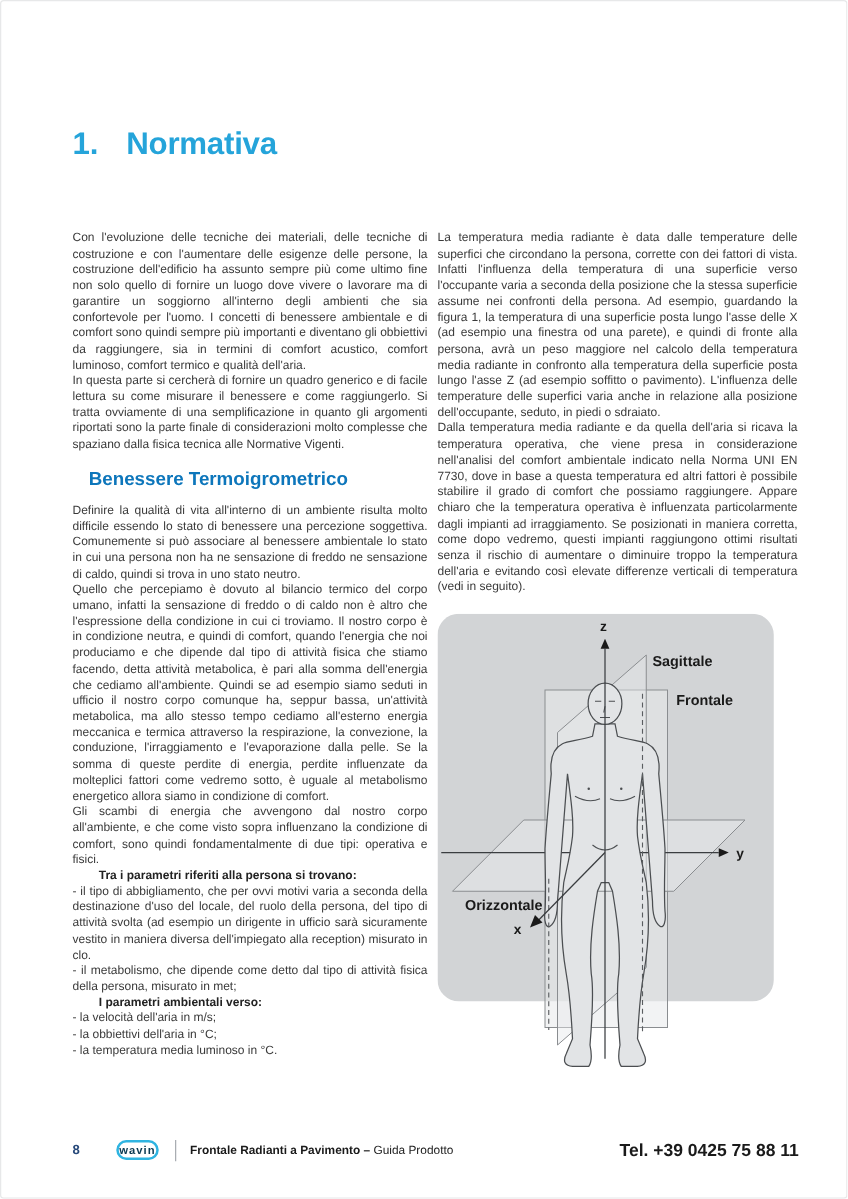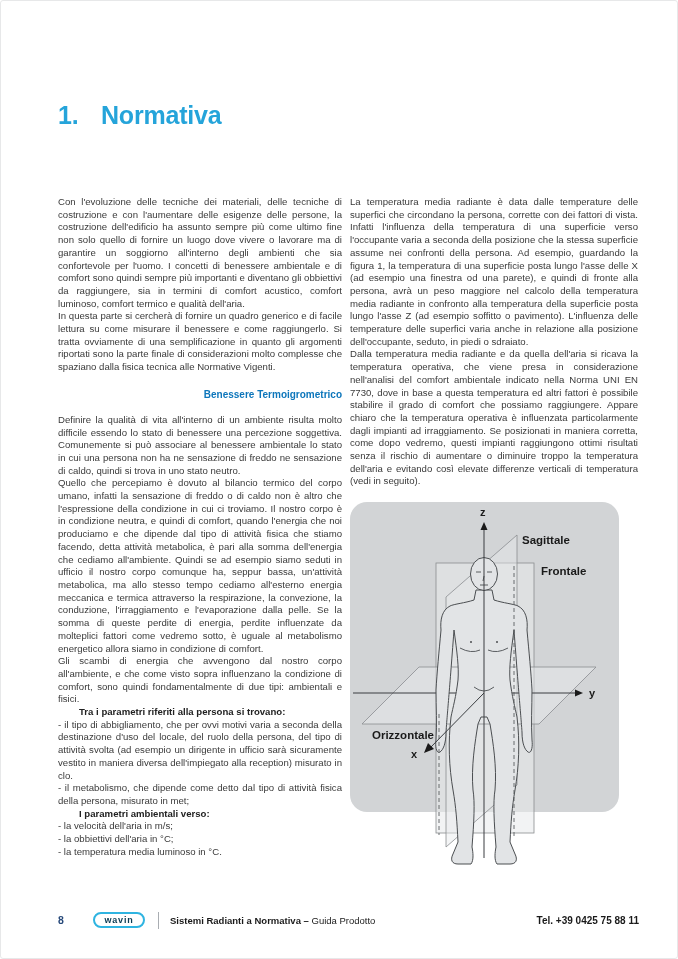--- a/index.html
+++ b/index.html
@@ -18,76 +18,76 @@
   .title-block {
     position:absolute; left:57px; top:97px; width:560px;
     display:flex;
     color:#25a4da;
     font-weight:bold;
     font-size:25px; line-height:34px;
     letter-spacing:-0.2px;
   }
   .title-number { width:43px; }
   
-  .col { position:absolute; top:195px; font-size:9.6px; line-height:12.7px; text-align:justify; }
+  .col { position:absolute; top:184px; font-size:9.6px; line-height:12.7px; text-align:justify; }
   .col-left  { left:57px;  width:284px; }
   .col-right { left:349px; width:288px; }
   .col p { margin:0; }
   .col p.bold { font-weight:bold; color:#222;margin-left:21px; }
   h2.sect {
     color:#0d76bb;
-    font-size:10px; line-height:12px;
+    font-size:15px; line-height:12px;
     font-weight:bold;
     margin:15px 0 13px 0;
-    text-align:right;
+    text-align:left;
     padding-left:13px;
   }
   
   .fig-wrap { position:relative; margin-top:14px; width:288px; height:372px; }
   .fig-svg { position:absolute; left:0; top:0; }
   .fig-label { font-weight:bold; font-size:11.5px; fill:#1a1a1a; font-family:"Liberation Sans", sans-serif; }
   .axis-label { font-weight:bold; font-size:11px; fill:#1a1a1a; font-family:"Liberation Sans", sans-serif; }
   
   .footer {
     position:absolute; left:57px; top:908px; width:581px; height:22px;
     display:flex; align-items:center;
     font-size:9.5px;
   }
   .page-num { color:#27497a; font-weight:bold; font-size:10.5px; width:14px; }
   .logo-pill {
     margin-left:21px;
-    width:52px; height:16px;
+    width:34px; height:16px;
     border:2px solid #2fb4e1; border-radius:9px;
     display:flex; align-items:center; justify-content:center;
     color:#0b3a52; font-weight:bold; font-size:9px; letter-spacing:0.8px;
   }
   .footer-divider { width:1px; height:17px; background:#a9adb2; margin:0 11px 0 13px; }
   .doc-title { color:#1a1a1a; }
   .doc-title b { font-weight:bold; }
-  .footer-phone { margin-left:auto; font-weight:bold; color:#1a1a1a; font-size:10px;text-align:right; }
+  .footer-phone { margin-left:auto; font-weight:bold; color:#1a1a1a; font-size:14px;text-align:right; }
 </style>
 </head>
 <body>
 
 <div class="page">
 
   <div class="title-block">
     <div class="title-number">1.</div>
     <div>
       <div>Normativa</div>
     </div>
   </div>
 
   <div class="col col-left">
     <p>Con l'evoluzione delle tecniche dei materiali, delle tecniche di costruzione e con l'aumentare delle esigenze delle persone, la costruzione dell'edificio ha assunto sempre più come ultimo fine non solo quello di fornire un luogo dove vivere o lavorare ma di garantire un soggiorno all'interno degli ambienti che sia confortevole per l'uomo. I concetti di benessere ambientale e di comfort sono quindi sempre più importanti e diventano gli obbiettivi da raggiungere, sia in termini di comfort acustico, comfort luminoso, comfort termico e qualità dell'aria.</p>
     <p>In questa parte si cercherà di fornire un quadro generico e di facile lettura su come misurare il benessere e come raggiungerlo. Si tratta ovviamente di una semplificazione in quanto gli argomenti riportati sono la parte finale di considerazioni molto complesse che spaziano dalla fisica tecnica alle Normative Vigenti.</p>
     <h2 class="sect">Benessere Termoigrometrico</h2>
     <p>Definire la qualità di vita all'interno di un ambiente risulta molto difficile essendo lo stato di benessere una percezione soggettiva. Comunemente si può associare al benessere ambientale lo stato in cui una persona non ha ne sensazione di freddo ne sensazione di caldo, quindi si trova in uno stato neutro.</p>
     <p>Quello che percepiamo è dovuto al bilancio termico del corpo umano, infatti la sensazione di freddo o di caldo non è altro che l'espressione della condizione in cui ci troviamo. Il nostro corpo è in condizione neutra, e quindi di comfort, quando l'energia che noi produciamo e che dipende dal tipo di attività fisica che stiamo facendo, detta attività metabolica, è pari alla somma dell'energia che cediamo all'ambiente. Quindi se ad esempio siamo seduti in ufficio il nostro corpo comunque ha, seppur bassa, un'attività metabolica, ma allo stesso tempo cediamo all'esterno energia meccanica e termica attraverso la respirazione, la convezione, la conduzione, l'irraggiamento e l'evaporazione dalla pelle. Se la somma di queste perdite di energia, perdite influenzate da molteplici fattori come vedremo sotto, è uguale al metabolismo energetico allora siamo in condizione di comfort.</p>
-    <p>Gli scambi di energia che avvengono dal nostro corpo all'ambiente, e che come visto sopra influenzano la condizione di comfort, sono quindi fondamentalmente di due tipi: ambientali e fisici.</p>
+    <p>Gli scambi di energia che avvengono dal nostro corpo all'ambiente, e che come visto sopra influenzano la condizione di comfort, sono quindi fondamentalmente di due tipi: operativa e fisici.</p>
     <p class="bold">Tra i parametri riferiti alla persona si trovano:</p>
     <p>- il tipo di abbigliamento, che per ovvi motivi varia a seconda della destinazione d'uso del locale, del ruolo della persona, del tipo di attività svolta (ad esempio un dirigente in ufficio sarà sicuramente vestito in maniera diversa dell'impiegato alla reception) misurato in clo.</p>
     <p>- il metabolismo, che dipende come detto dal tipo di attività fisica della persona, misurato in met;</p>
     <p class="bold">I parametri ambientali verso:</p>
     <p>- la velocità dell'aria in m/s;</p>
     <p>- la obbiettivi dell'aria in °C;</p>
     <p>- la temperatura media luminoso in °C.</p>
   </div>
 
   <div class="col col-right">
@@ -165,18 +165,18 @@
     </div>
   </div>
 
   <div class="footer">
     <div class="page-num">8</div>
     <div class="logo-pill">
       <span>wavin</span>
     </div>
     <div class="footer-divider"></div>
     <div class="doc-title">
-      <b>Sistemi Radianti a Normativa –</b><span> Guida Prodotto</span>
+      <b>Frontale Radianti a Pavimento –</b><span> Guida Prodotto</span>
     </div>
     <div class="footer-phone">Tel. +39 0425 75 88 11</div>
   </div>
 
 </div>
 
 </body></html>

